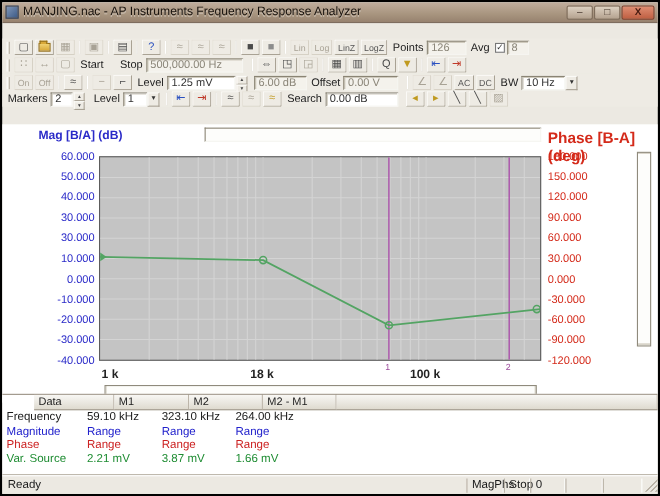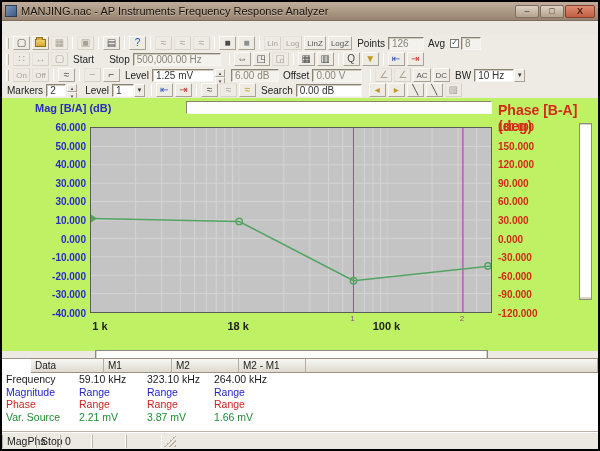--- a/index.html
+++ b/index.html
@@ -53,29 +53,29 @@
     padding:0 3px;font-size:10px;color:#333;flex:none;white-space:nowrap;}
   .tfield.dim{color:#8a8578;background:#f4f2ec;}
   .spin{display:flex;flex-direction:column;width:10px;height:13px;flex:none;margin-left:1px;}
   .spin span{flex:1;font-size:5px;line-height:6px;text-align:center;color:#444;
     background:#eeebe4;border:1px solid;border-color:#fbfaf7 #a9a294 #a9a294 #fbfaf7;}
   .ddbtn{width:11px;height:13px;flex:none;display:flex;align-items:center;justify-content:center;
     font-size:6px;color:#333;background:#eeebe4;border:1px solid;border-color:#fbfaf7 #a9a294 #a9a294 #fbfaf7;}
   .chk{width:9px;height:9px;background:#fff;border:1px solid #777;margin:0 2px;flex:none;
     display:flex;align-items:center;justify-content:center;font-size:8px;color:#333;line-height:1;}
   
-  .chart-section{position:absolute;left:0;top:96px;width:100%;height:253px;background:#bef264;}
+  .chart-section{position:absolute;left:0;top:111px;width:100%;height:253px;background:#ffffff;}
   .mag-title{position:absolute;left:33px;top:4px;font-weight:bold;color:#2a2ac8;font-size:11px;}
   .phase-title{position:absolute;left:496px;top:4px;font-weight:bold;color:#d42a1a;font-size:14px;}
   .graph-title-box{position:absolute;left:184px;top:3px;width:306px;height:13px;background:#fdfdfb;
     border:1px solid;border-color:#8a8474 #f6f5f1 #f6f5f1 #8a8474;}
   .plot{position:absolute;left:88px;top:29px;width:402px;height:186px;background:#c4c4c4;
     border:1px solid #5c5c5c;}
   .plot svg{display:block;}
-  .ytick{position:absolute;font-size:10px;font-weight:bold;white-space:nowrap;}
+  .ytick{position:absolute;font-size:10px;font-weight:normal;white-space:nowrap;}
   .ytick.l{left:36px;width:48px;text-align:right;color:#2a2ac8;}
   .ytick.r{left:496px;text-align:left;color:#d42a1a;}
   .xtick{position:absolute;top:222px;font-size:11px;font-weight:bold;color:#222;transform:translateX(-50%);white-space:nowrap;}
   .mklabel{position:absolute;top:216px;font-size:8px;color:#9b4a9b;transform:translateX(-50%);}
   .vscroll{position:absolute;left:577px;top:25px;width:13px;height:177px;background:#fdfdfb;
     border:1px solid #8f8a7c;box-shadow:inset 0 1px 0 #d8d4c9, inset 0 -2px 0 #d8d4c9;}
   
   .hscroll{position:absolute;left:93px;top:348px;width:393px;height:11px;background:#fdfdfb;
     border:1px solid #8f8a7c;box-shadow:inset 1px 0 0 #d8d4c9, inset -1px 0 0 #d8d4c9;}
   
@@ -463,20 +463,21 @@
         <div class="trow c-green">
           <div class="td" style="width: 73px;">Var. Source</div>
           <div class="td" style="width: 68px;">2.21 mV</div>
           <div class="td" style="width: 67px;">3.87 mV</div>
           <div class="td" style="width: 67px;">1.66 mV</div>
         </div>
       </div>
   </div>
 
   <div class="statusbar">
+    <span class="status-ready">Ready</span>
     <span id="spanes" style="display:flex">
         <span class="spane" style="width: 34px;">MagPhs</span>
         <span class="spane" style="width: 24px;">Stop</span>
         <span class="spane" style="width: 32px;">0</span>
         <span class="spane" style="width: 34px;"></span>
         <span class="spane" style="width: 36px;"></span>
       </span>
     <span class="gripcorner"></span>
   </div>
 

